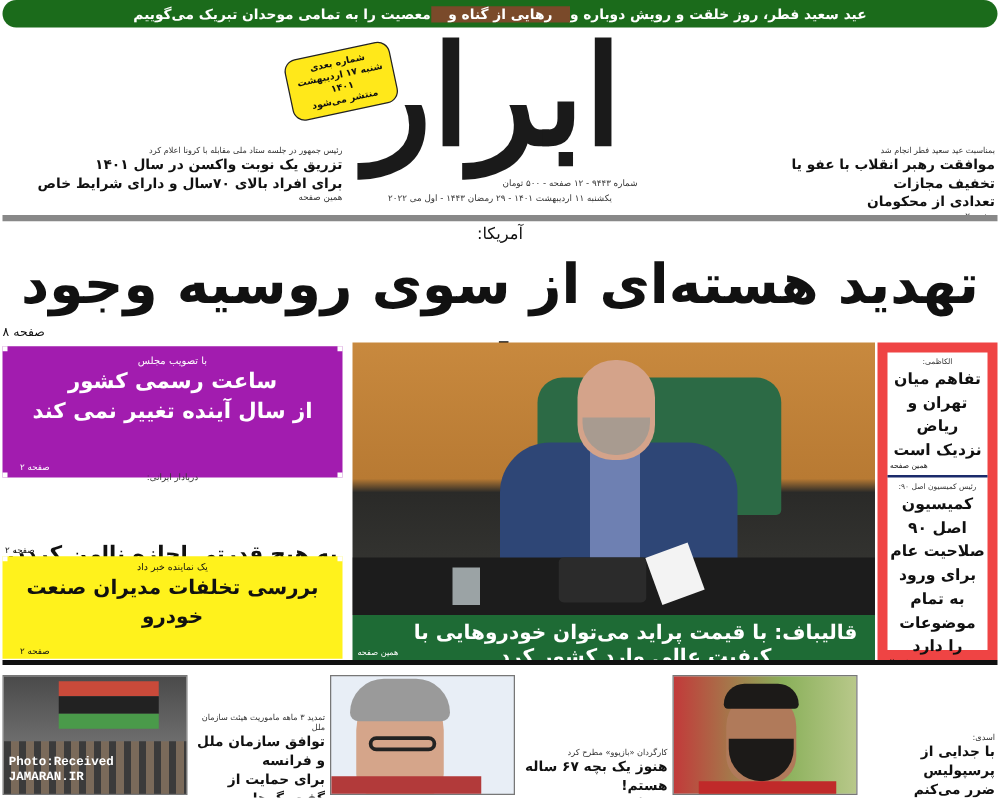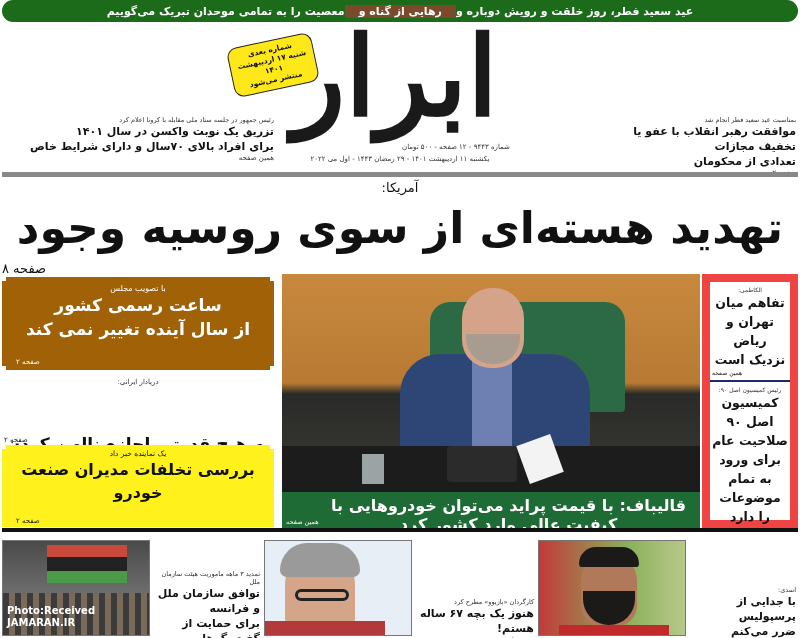--- a/index.html
+++ b/index.html
@@ -25,24 +25,24 @@
   .side-news .page { font-size: 7px; color: #333; }
   .sn-left { left: 4px; top: 116px; width: 270px; text-align: right; }
   .sn-right { left: 600px; top: 116px; width: 196px; text-align: right; }
 
   .rule { height: 5px; background: #888; }
   .rule-top { left: 2px; top: 172px; width: 796px; }
 
   
   .kicker-main { left: 300px; top: 180px; width: 200px; text-align: center; font-size: 13px; }
   .headline { left: 2px; top: 196px; width: 796px; text-align: center; font-size: 44px; font-weight: 900; line-height: 64px; letter-spacing: -1px; }
-  .headline-page { left: 2px; top: 261px; font-size: 13px; }
-
-  
-  .red-box { left: 2px; top: 277px; width: 272px; height: 93px; background: #a16207; color: #fff; text-align: center; }
+  .headline-page { left: 2px; top: 261px; font-size: 10px; }
+
+  
+  .red-box { left: 2px; top: 277px; width: 272px; height: 105px; background: #a21caf; color: #fff; text-align: center; }
   .red-box .kicker { font-size: 8px; margin-top: 7px; }
   .red-box .title { font-size: 17px; font-weight: bold; line-height: 24px; }
   .red-box .page { position: absolute; left: 14px; bottom: 4px; font-size: 7px; }
   .corner { position: absolute; width: 4px; height: 4px; background: #fff; }
 
   .navy-story { left: 2px; top: 378px; width: 272px; text-align: center; }
   .navy-story .kicker { font-size: 7px; color: #333; }
   .navy-story .title { font-size: 17px; font-weight: 900; line-height: 24px; margin-top: 46px; }
   .navy-story .page { position: absolute; left: 2px; top: 58px; font-size: 7px; }
 
@@ -72,21 +72,21 @@
   .right-col .item { text-align: center; padding: 4px 2px; position: relative; }
   .right-col .item + .item { border-top: 2px solid #1a2a6b; }
   .right-col .kicker { font-size: 6px; color: #333; }
   .right-col .title { font-size: 12.5px; font-weight: 900; line-height: 19px; }
   .right-col .page { font-size: 6px; text-align: left; }
 
   .rule-bottom { left: 2px; top: 528px; width: 796px; height: 4px; background: #111; }
 
   
   .btm-photo { position: absolute; overflow: hidden; border: 1px solid #777; }
-  .bp1 { left: 2px; top: 540px; width: 148px; height: 96px; background: linear-gradient(180deg,#4a4a4a 0%,#707070 60%,#2a2a2a 100%); }
+  .bp1 { left: 2px; top: 540px; width: 148px; height: 96px; background: linear-gradient(180deg,#4a4a4a 0%,#707070 60%,#2a2a2a 100%); font-family: Liberation Mono, monospace; }
   .bp1 .flag-r { position:absolute; left:44px; top:4px; width:80px; height:12px; background:#c94a3a; }
   .bp1 .flag-k { position:absolute; left:44px; top:16px; width:80px; height:14px; background:#222; }
   .bp1 .flag-g { position:absolute; left:44px; top:30px; width:80px; height:12px; background:#4a9a4a; }
   .bp1 .people { position:absolute; left:0; top:52px; width:148px; height:44px; background: repeating-linear-gradient(90deg,#3b3b3b 0 6px,#7a6a5a 6px 12px); }
   .bp1 .wm { position:absolute; left:4px; bottom:6px; right:4px; color:#fff; font-size:10px; font-weight:bold; direction:ltr; text-align:left; line-height:12px; }
   .bp2 { left: 264px; top: 540px; width: 148px; height: 96px; background: #e8eef6; }
   .bp2 .face { position:absolute; left:20px; top:8px; width:70px; height:90px; background:#d5a58a; border-radius:35px 35px 20px 20px; }
   .bp2 .hair { position:absolute; left:15px; top:2px; width:80px; height:34px; background:#9a9a9a; border-radius:40px 40px 10px 10px; }
   .bp2 .glasses { position:absolute; left:30px; top:48px; width:54px; height:12px; border:3px solid #222; border-radius:6px; }
   .bp2 .jacket { position:absolute; left:0; top:80px; width:120px; height:20px; background:#b23a3a; }

